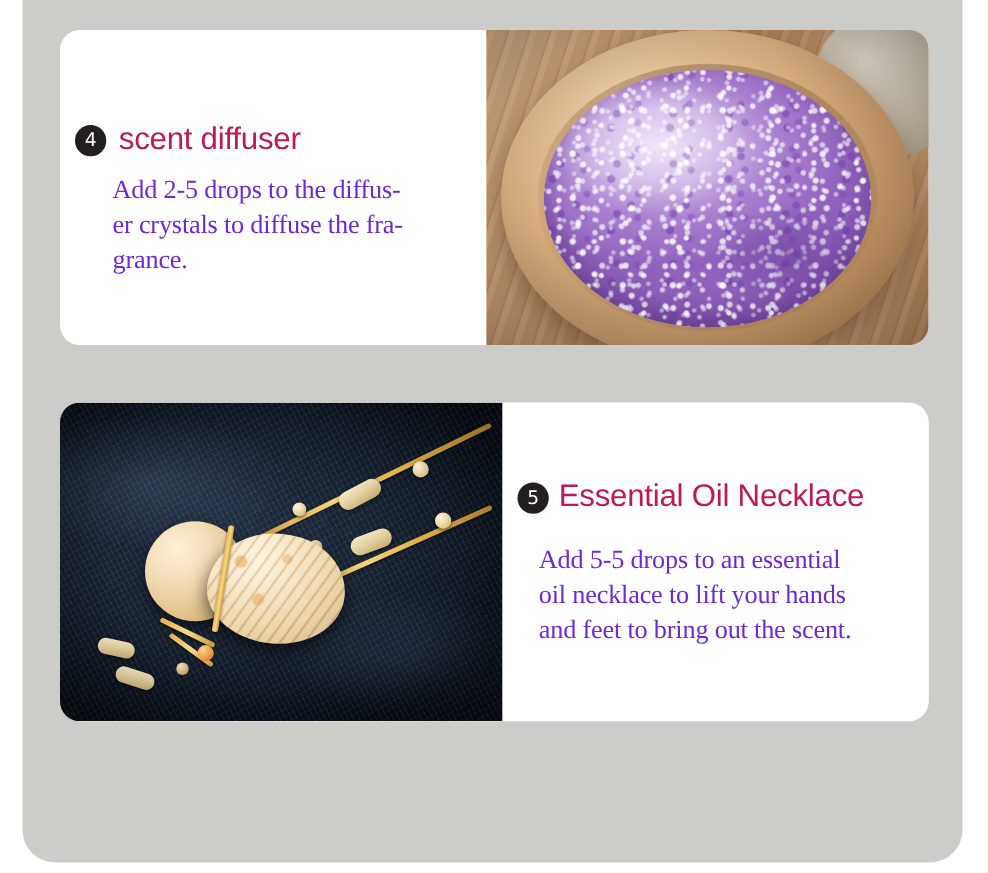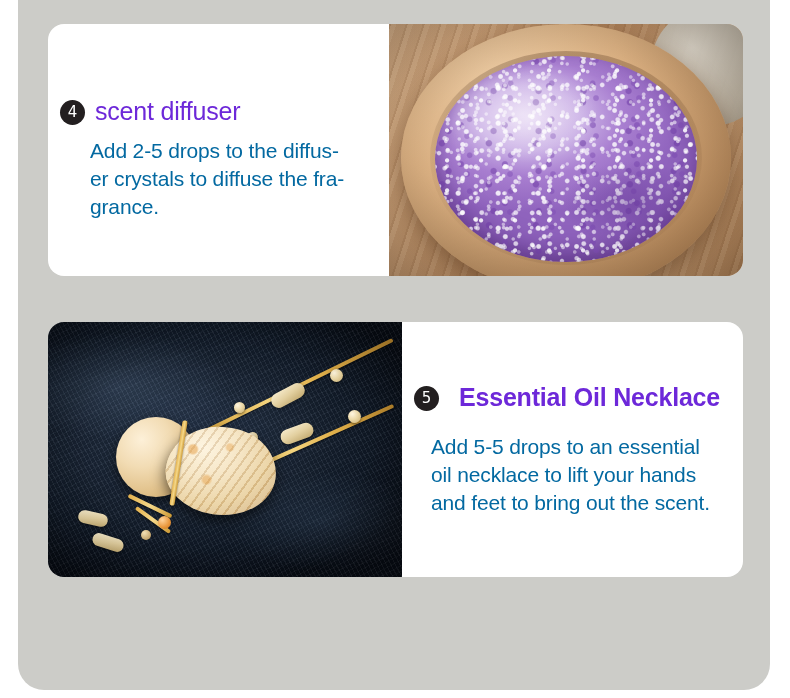--- a/index.html
+++ b/index.html
@@ -87,34 +87,34 @@
     font-size: 15px;
     line-height: 25px;
     text-align: center;
     font-family: "DejaVu Sans", sans-serif;
     flex: 0 0 25px;
     position: relative;
     top: 1px;
   }
   .title {
     font-size: 25px;
-    color: #6d28d9;
+    color: #be185d;
     font-family: "Liberation Sans", sans-serif;
     font-weight: 400;
     letter-spacing: -0.2px;
   }
   #card-4 .title { margin-left: 10px; }
-  #card-5 .title { margin-left: 20px; font-weight: bold; }
+  #card-5 .title { margin-left: 8px; }
 
   .body-text {
     position: absolute;
     font-size: 21px;
     line-height: 28px;
-    color: #0369a1;
-    font-family: Liberation Sans, sans-serif;
+    color: #6d28d9;
+    font-family: Liberation Serif, serif;
     white-space: pre-line;
     letter-spacing: -0.15px;
   }
   #card-4 .body-text { left: 42px; top: 113px; width: 300px; }
   #card-5 .body-text { left: 29px; top: 111px; width: 312px; }
 
   
   .photo-salt {
     position: absolute;
     inset: 0;

